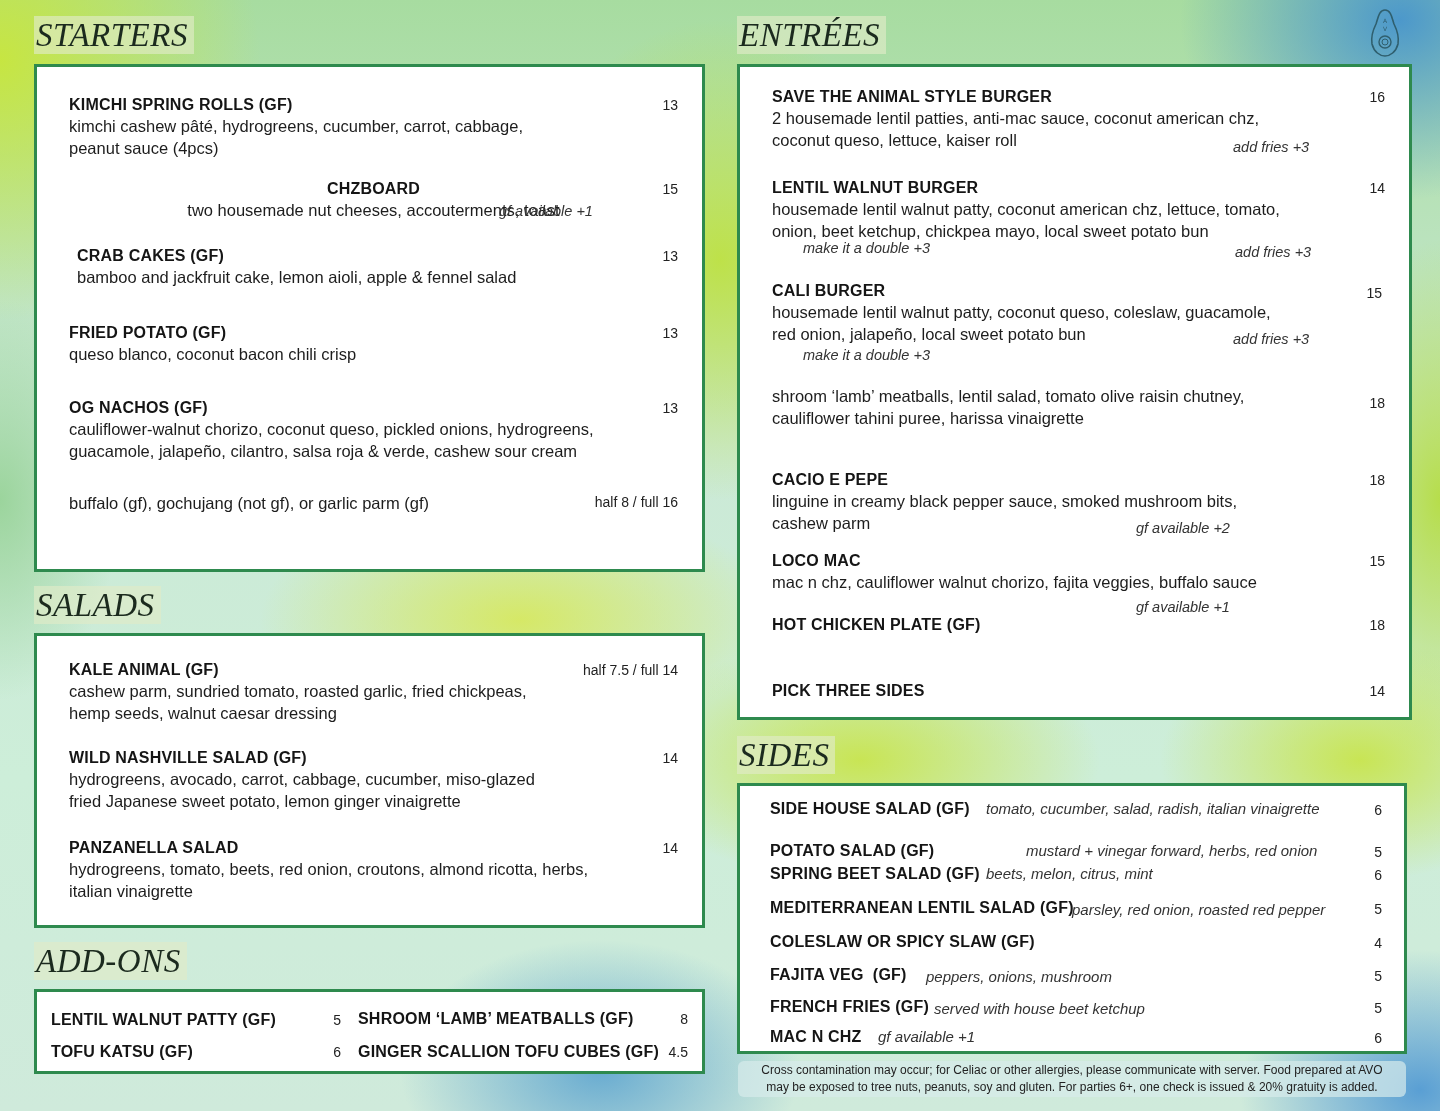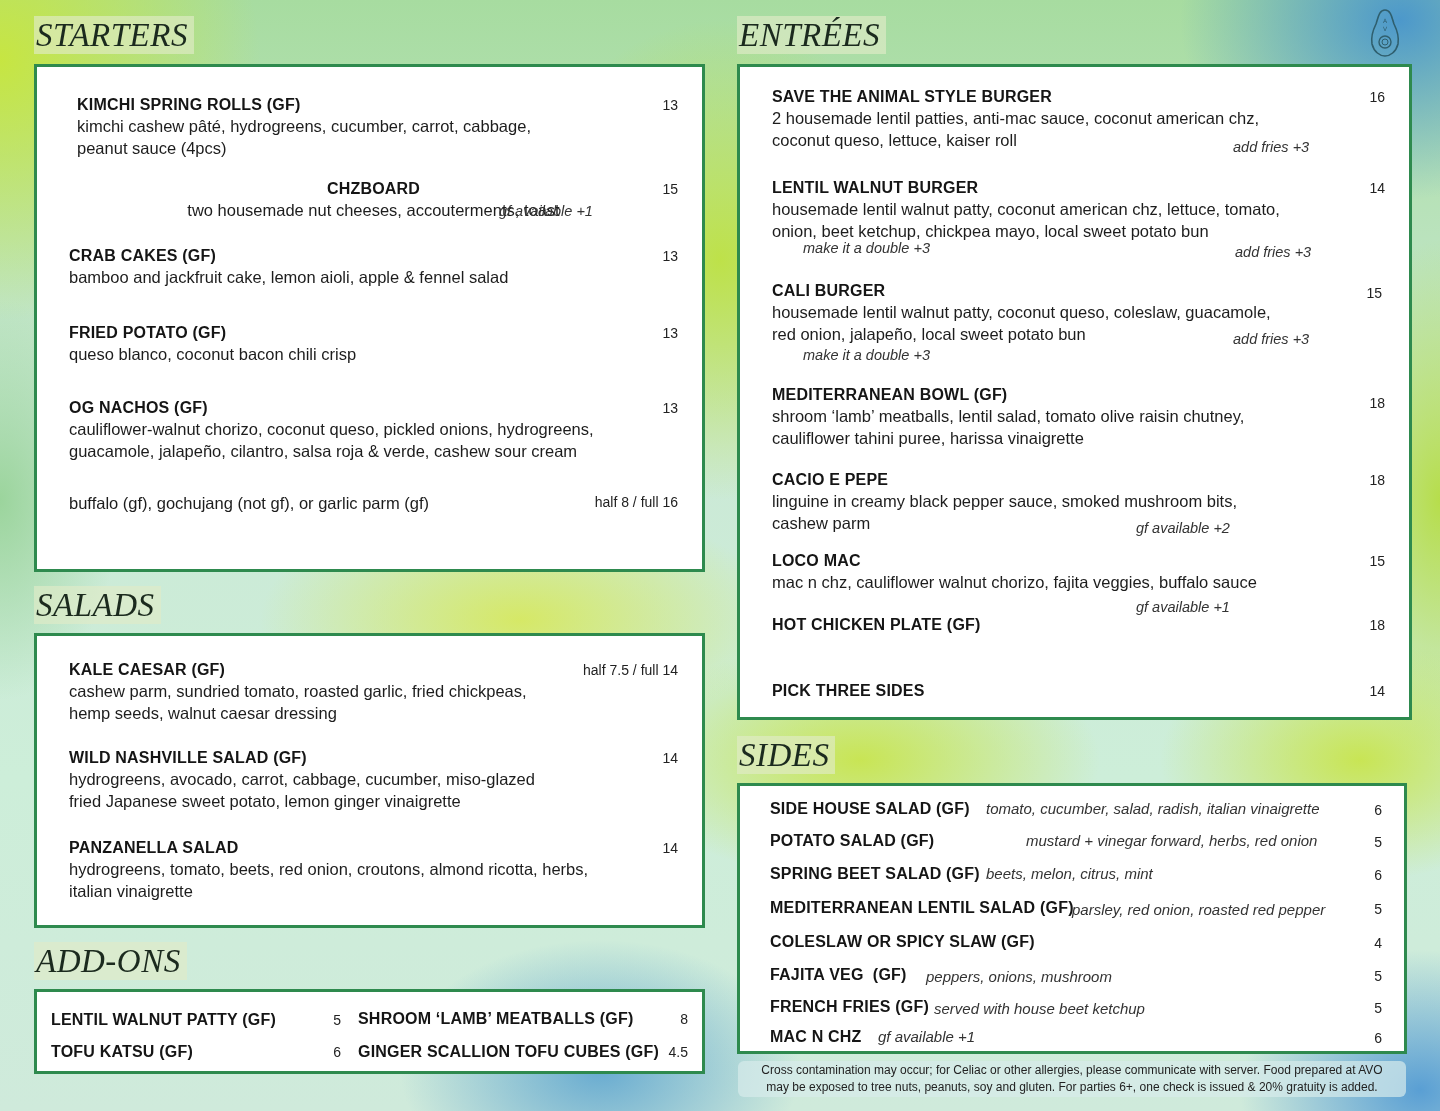--- a/index.html
+++ b/index.html
@@ -94,33 +94,33 @@
 
   .logo {
     position: absolute; left: 1368px; top: 8px; width: 34px; height: 50px;
   }
 </style>
 </head>
 <body>
 
 <div class="section-title" style="left:34px; top:16px;">STARTERS</div>
 <div class="box" style="left:34px; top:64px; width:671px; height:508px;">
-  <div class="item" style="top:28px;margin-left:8px;">
+  <div class="item" style="top:28px;">
     <div class="item-name">KIMCHI SPRING ROLLS (GF)</div>
     <div class="item-desc">kimchi cashew pâté, hydrogreens, cucumber, carrot, cabbage,</div>
     <div class="item-desc">peanut sauce (4pcs)</div>
     <div class="item-price">13</div>
   </div>
   <div class="item" style="top:112px;text-align:center;">
     <div class="item-name">CHZBOARD</div>
     <div class="item-desc">two housemade nut cheeses, accouterments, toast</div>
     <div class="note" style="left:430px; top:24px;">gf available +1</div>
     <div class="item-price">15</div>
   </div>
-  <div class="item" style="top:179px;">
+  <div class="item" style="top:179px;margin-left:8px;">
     <div class="item-name">CRAB CAKES (GF)</div>
     <div class="item-desc">bamboo and jackfruit cake, lemon aioli, apple &amp; fennel salad</div>
     <div class="item-price">13</div>
   </div>
   <div class="item" style="top:256px;">
     <div class="item-name">FRIED POTATO (GF)</div>
     <div class="item-desc">queso blanco, coconut bacon chili crisp</div>
     <div class="item-price">13</div>
   </div>
   <div class="item" style="top:331px;">
@@ -131,21 +131,21 @@
   </div>
   <div class="item" style="top:425px;">
     <div class="item-desc">buffalo (gf), gochujang (not gf), or garlic parm (gf)</div>
     <div class="item-price">half 8 / full 16</div>
   </div>
 </div>
 
 <div class="section-title" style="left:34px; top:586px;">SALADS</div>
 <div class="box" style="left:34px; top:633px; width:671px; height:295px;">
   <div class="item" style="top:24px;">
-    <div class="item-name">KALE CAESAR (GF)</div>
+    <div class="item-name">KALE ANIMAL (GF)</div>
     <div class="item-desc">cashew parm, sundried tomato, roasted garlic, fried chickpeas,</div>
     <div class="item-desc">hemp seeds, walnut caesar dressing</div>
     <div class="item-price">half 7.5 / full 14</div>
   </div>
   <div class="item" style="top:112px;">
     <div class="item-name">WILD NASHVILLE SALAD (GF)</div>
     <div class="item-desc">hydrogreens, avocado, carrot, cabbage, cucumber, miso-glazed</div>
     <div class="item-desc">fried Japanese sweet potato, lemon ginger vinaigrette</div>
     <div class="item-price">14</div>
   </div>
@@ -206,21 +206,20 @@
   </div>
   <div class="item" style="top:214px;">
     <div class="item-name">CALI BURGER</div>
     <div class="item-desc">housemade lentil walnut patty, coconut queso, coleslaw, guacamole,</div>
     <div class="item-desc">red onion, jalapeño, local sweet potato bun</div>
     <div class="note" style="left:461px; top:50px;">add fries +3</div>
     <div class="note" style="left:31px; top:66px;">make it a double +3</div>
     <div class="item-price" style="right:3px; top:4px;">15</div>
   </div>
   <div class="item" style="top:318px;">
-    <div class="item-name">MEDITERRANEAN BOWL (GF)</div>
     <div class="item-desc">shroom ‘lamb’ meatballs, lentil salad, tomato olive raisin chutney,</div>
     <div class="item-desc">cauliflower tahini puree, harissa vinaigrette</div>
     <div class="item-price" style="top:10px;">18</div>
   </div>
   <div class="item" style="top:403px;">
     <div class="item-name">CACIO E PEPE</div>
     <div class="item-desc">linguine in creamy black pepper sauce, smoked mushroom bits,</div>
     <div class="item-desc">cashew parm</div>
     <div class="note" style="left:364px; top:50px;">gf available +2</div>
     <div class="item-price">18</div>
@@ -241,21 +240,21 @@
   </div>
 </div>
 
 <div class="section-title" style="left:737px; top:736px;">SIDES</div>
 <div class="box" style="left:737px; top:783px; width:670px; height:271px;">
   <div class="side-row" style="top:13px;">
     <div class="item-name">SIDE HOUSE SALAD (GF)</div>
     <div class="side-desc" style="left:216px;">tomato, cucumber, salad, radish, italian vinaigrette</div>
     <div class="item-price">6</div>
   </div>
-  <div class="side-row" style="top:45px;">
+  <div class="side-row" style="top:55px;">
     <div class="item-name">POTATO SALAD (GF)</div>
     <div class="side-desc" style="left:256px;">mustard + vinegar forward, herbs, red onion</div>
     <div class="item-price">5</div>
   </div>
   <div class="side-row" style="top:78px;">
     <div class="item-name">SPRING BEET SALAD (GF)</div>
     <div class="side-desc" style="left:216px;">beets, melon, citrus, mint</div>
     <div class="item-price">6</div>
   </div>
   <div class="side-row" style="top:112px;">

